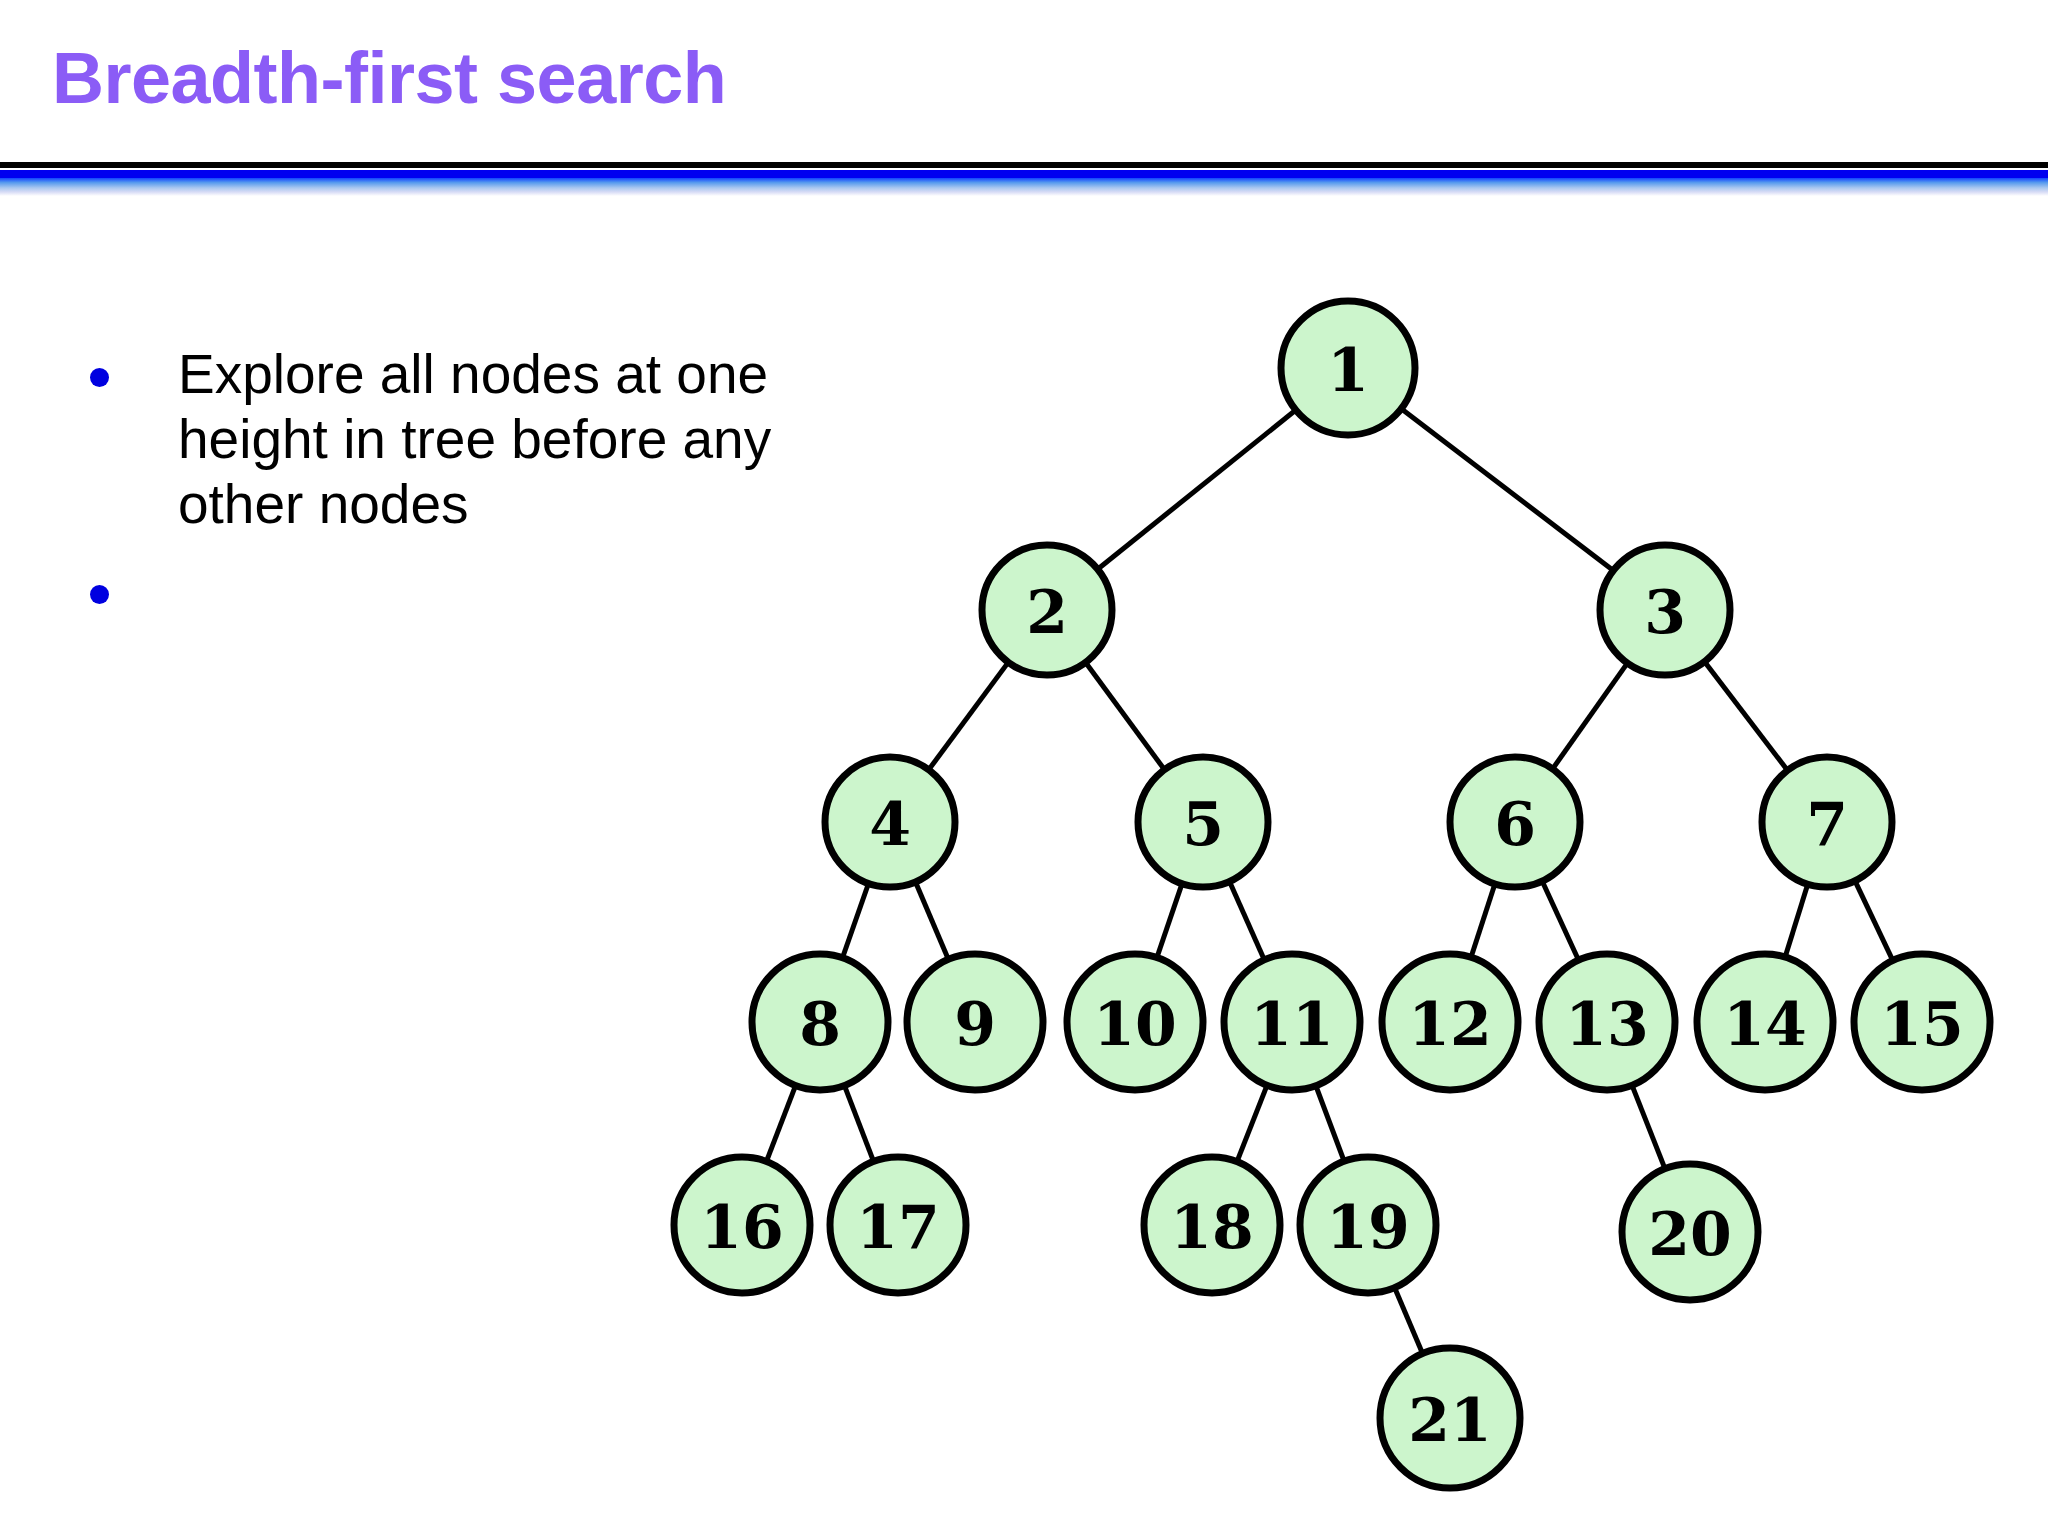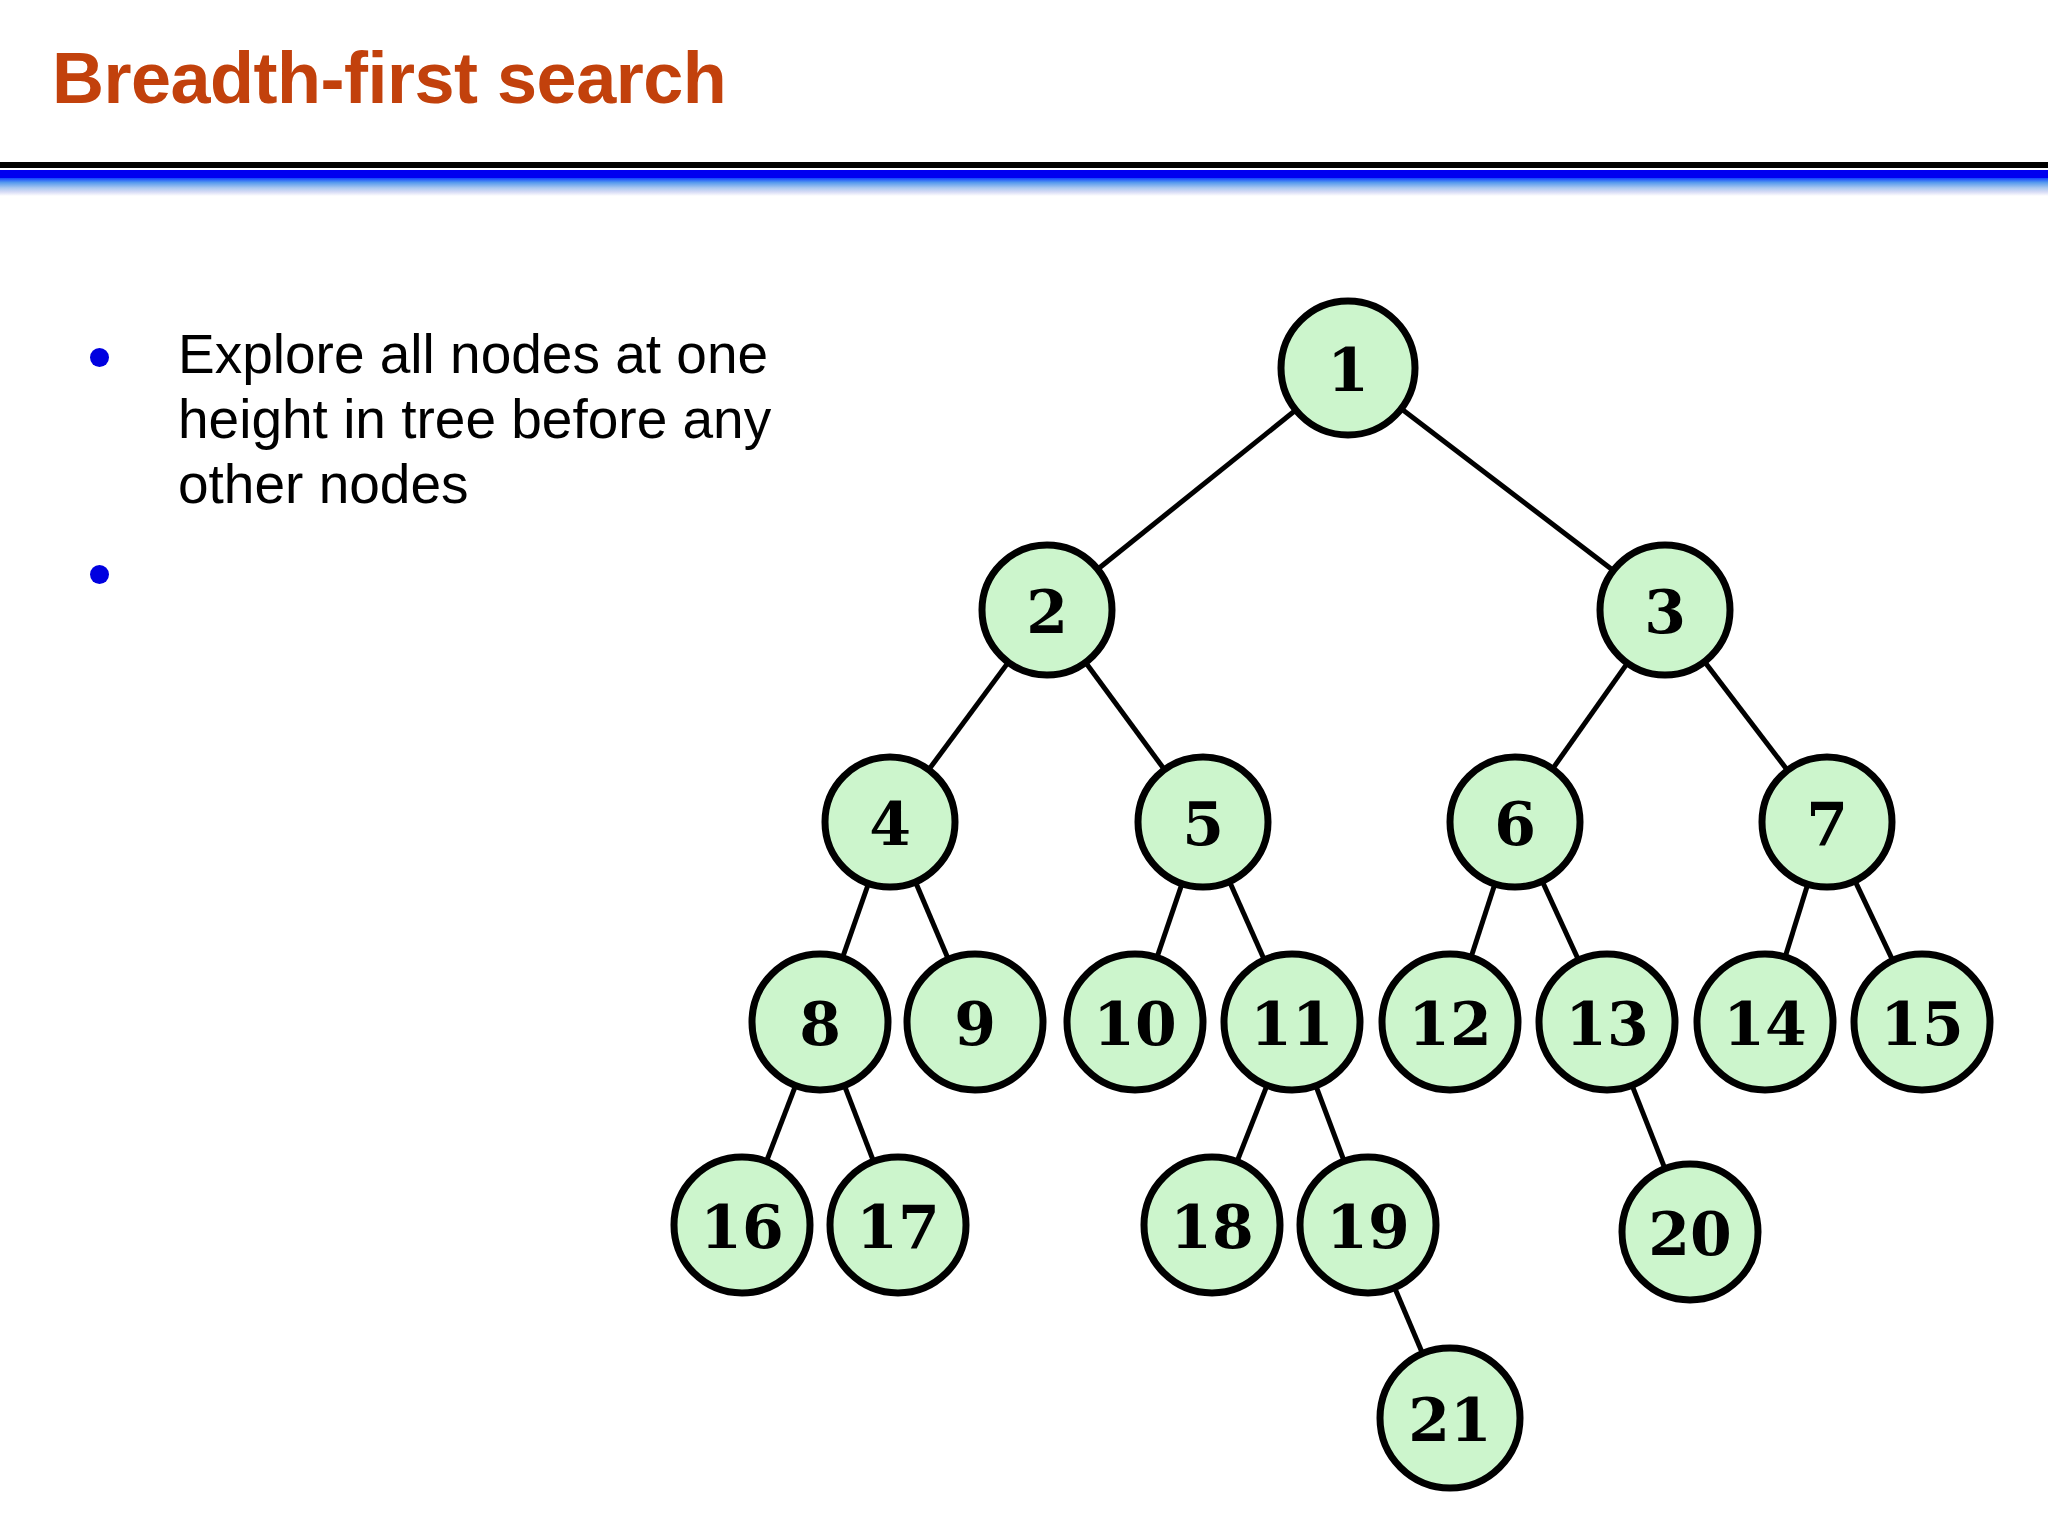--- a/index.html
+++ b/index.html
@@ -18,21 +18,21 @@
 
   
   #title {
     position: absolute;
     left: 52px;
     top: 42px;
     font-family: "Liberation Sans", sans-serif;
     font-weight: bold;
     font-size: 72px;
     line-height: 1.0;
-    color: #c2410c;
+    color: #8b5cf6;
     letter-spacing: -0.5px;
     white-space: nowrap;
   }
 
   
   #divider {
     position: absolute;
     left: 0;
     top: 162px;
     width: 2048px;
@@ -62,21 +62,21 @@
        #5599ee 25%,
        #a9c8f0 55%,
        #d8dcf6 78%,
        #ffffff 100%);
   }
 
   
   #bullets {
     position: absolute;
     left: 90px;
-    top: 322px;
+    top: 342px;
     width: 880px;
   }
   .bullet-row {
     display: flex;
     align-items: flex-start;
     margin-bottom: 22px;
   }
   .bullet-dot-cell {
     width: 88px;
     flex: 0 0 88px;

